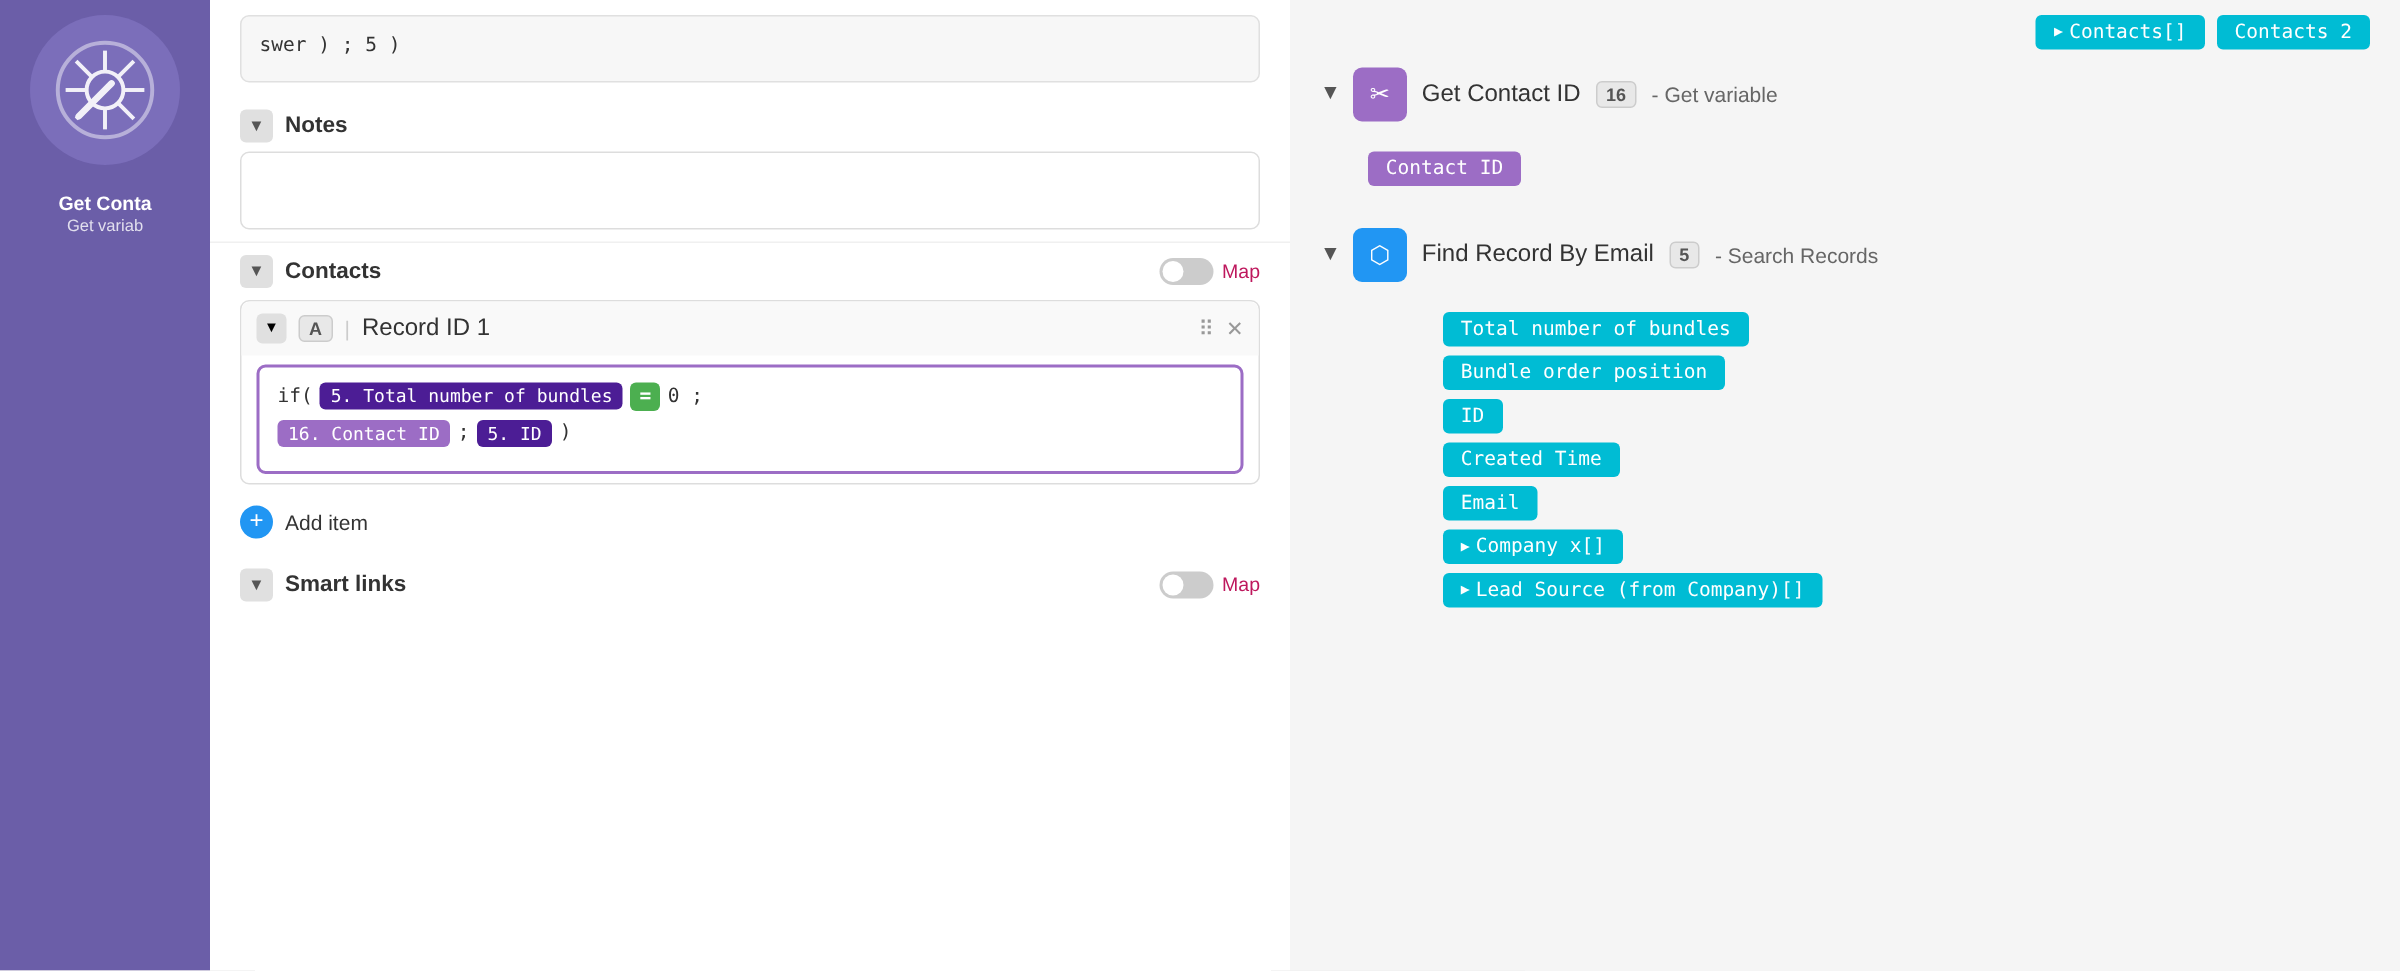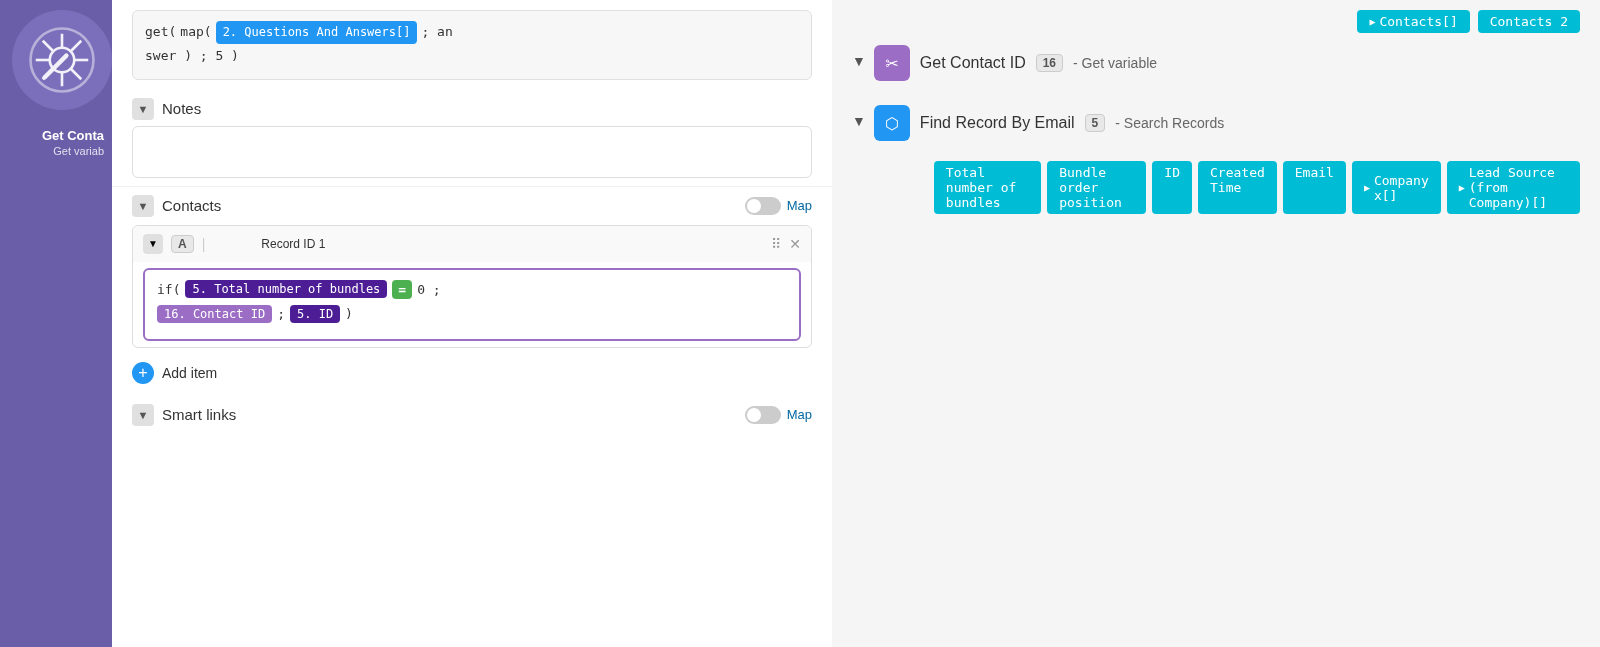--- a/index.html
+++ b/index.html
@@ -7,25 +7,25 @@
       font-family: -apple-system, BlinkMacSystemFont, 'Segoe UI', sans-serif;
       background: #f0f0f0;
       display: flex;
       width: 1600px;
       height: 647px;
       overflow: hidden;
     }
 
     
     .sidebar {
-      width: 112px;
+      width: 140px;
       background: #6b5ea8;
       display: flex;
       flex-direction: column;
-      align-items: flex-end;
+      align-items: center;
       padding-top: 10px;
       flex-shrink: 0;
     }
     .sidebar-logo {
       width: 100px;
       height: 100px;
       background: #7b6eba;
       border-radius: 50%;
       display: flex;
       align-items: center;
@@ -102,21 +102,21 @@
       border-bottom: 1px solid #f0f0f0;
     }
     .section-header {
       display: flex;
       align-items: center;
       gap: 8px;
       margin-bottom: 6px;
     }
     .section-title {
       font-size: 15px;
-      font-weight: 400;
+      font-weight: 700;
       color: #333;
     }
     .chevron-btn {
       width: 22px;
       height: 22px;
       background: #e0e0e0;
       border-radius: 4px;
       display: flex;
       align-items: center;
       justify-content: center;
@@ -164,21 +164,21 @@
       width: 14px;
       height: 14px;
       background: white;
       border-radius: 50%;
       position: absolute;
       top: 2px;
       left: 2px;
     }
     .map-label {
       font-size: 13px;
-      color: #0369a1;
+      color: #be185d;
     }
 
     
     .record-item {
       border: 1px solid #ddd;
       border-radius: 6px;
       background: white;
       margin-bottom: 8px;
     }
     .record-header {
@@ -206,24 +206,23 @@
       padding: 1px 6px;
       font-size: 12px;
       font-weight: 600;
       color: #555;
     }
     .record-divider {
       color: #ccc;
       font-size: 14px;
     }
     .record-name {
-      font-size: 12px;
+      font-size: 16px;
       color: #333;
       flex: 1;
-      margin-left: 48px;
     }
     .record-actions {
       display: flex;
       gap: 8px;
       align-items: center;
     }
     .drag-icon {
       color: #999;
       font-size: 14px;
     }
@@ -428,21 +427,23 @@
       align-items: center;
       justify-content: center;
       color: white;
       font-size: 16px;
     }
 
     
     .tags-grid {
       margin-left: 60px;
       display: flex;
+      flex-direction: column;
       gap: 6px;
+      text-align: right;
     }
     .tags-row {
       display: flex;
       gap: 6px;
       flex-wrap: wrap;
     }
     .r-tag-small {
       background: #00bcd4;
       color: white;
       padding: 4px 12px;
@@ -478,26 +479,20 @@
     </svg>
   </div>
   <div class="sidebar-label">Get Conta</div>
   <div class="sidebar-sublabel">Get variab</div>
 </div>
 
 <div class="left-panel">
 
   <div class="code-block">
     <div class="code-line">
-      <span class="code-plain">get(</span>
-      <span class="code-plain">map(</span>
-      <span class="code-tag">2. Questions And Answers[]</span>
-      <span class="code-plain">; an</span>
-    </div>
-    <div class="code-line">
       <span class="code-plain">swer ) ; 5 )</span>
     </div>
   </div>
 
   <div class="section">
     <div class="section-header">
       <div class="chevron-btn">▼</div>
       <span class="section-title">Notes</span>
     </div>
     <div class="notes-area"></div>
@@ -579,20 +574,23 @@
 
   <div style="display:flex; align-items:flex-start; margin-bottom:12px;">
     <span class="dropdown-arrow" style="margin-right:8px;margin-top:8px;">▼</span>
     <div style="display:flex; flex-direction:column; gap:8px;">
       <div class="get-contact-block" style="margin-left:0;">
         <div class="node-icon">✂</div>
         <span class="node-title">Get Contact ID</span>
         <span class="node-badge">16</span>
         <span class="node-subtitle">- Get variable</span>
       </div>
+      <div class="contact-id-row" style="margin-left:10px;">
+        <span class="r-tag-purple">Contact ID</span>
+      </div>
     </div>
   </div>
 
   <div style="display:flex; align-items:flex-start;">
     <span class="dropdown-arrow" style="margin-right:8px;margin-top:8px;">▼</span>
     <div style="display:flex; flex-direction:column; gap:8px; flex:1;">
       <div class="find-contact-block" style="margin-left:0;">
         <div class="node-icon-blue">⬡</div>
         <span class="node-title">Find Record By Email</span>
         <span class="node-badge">5</span>

